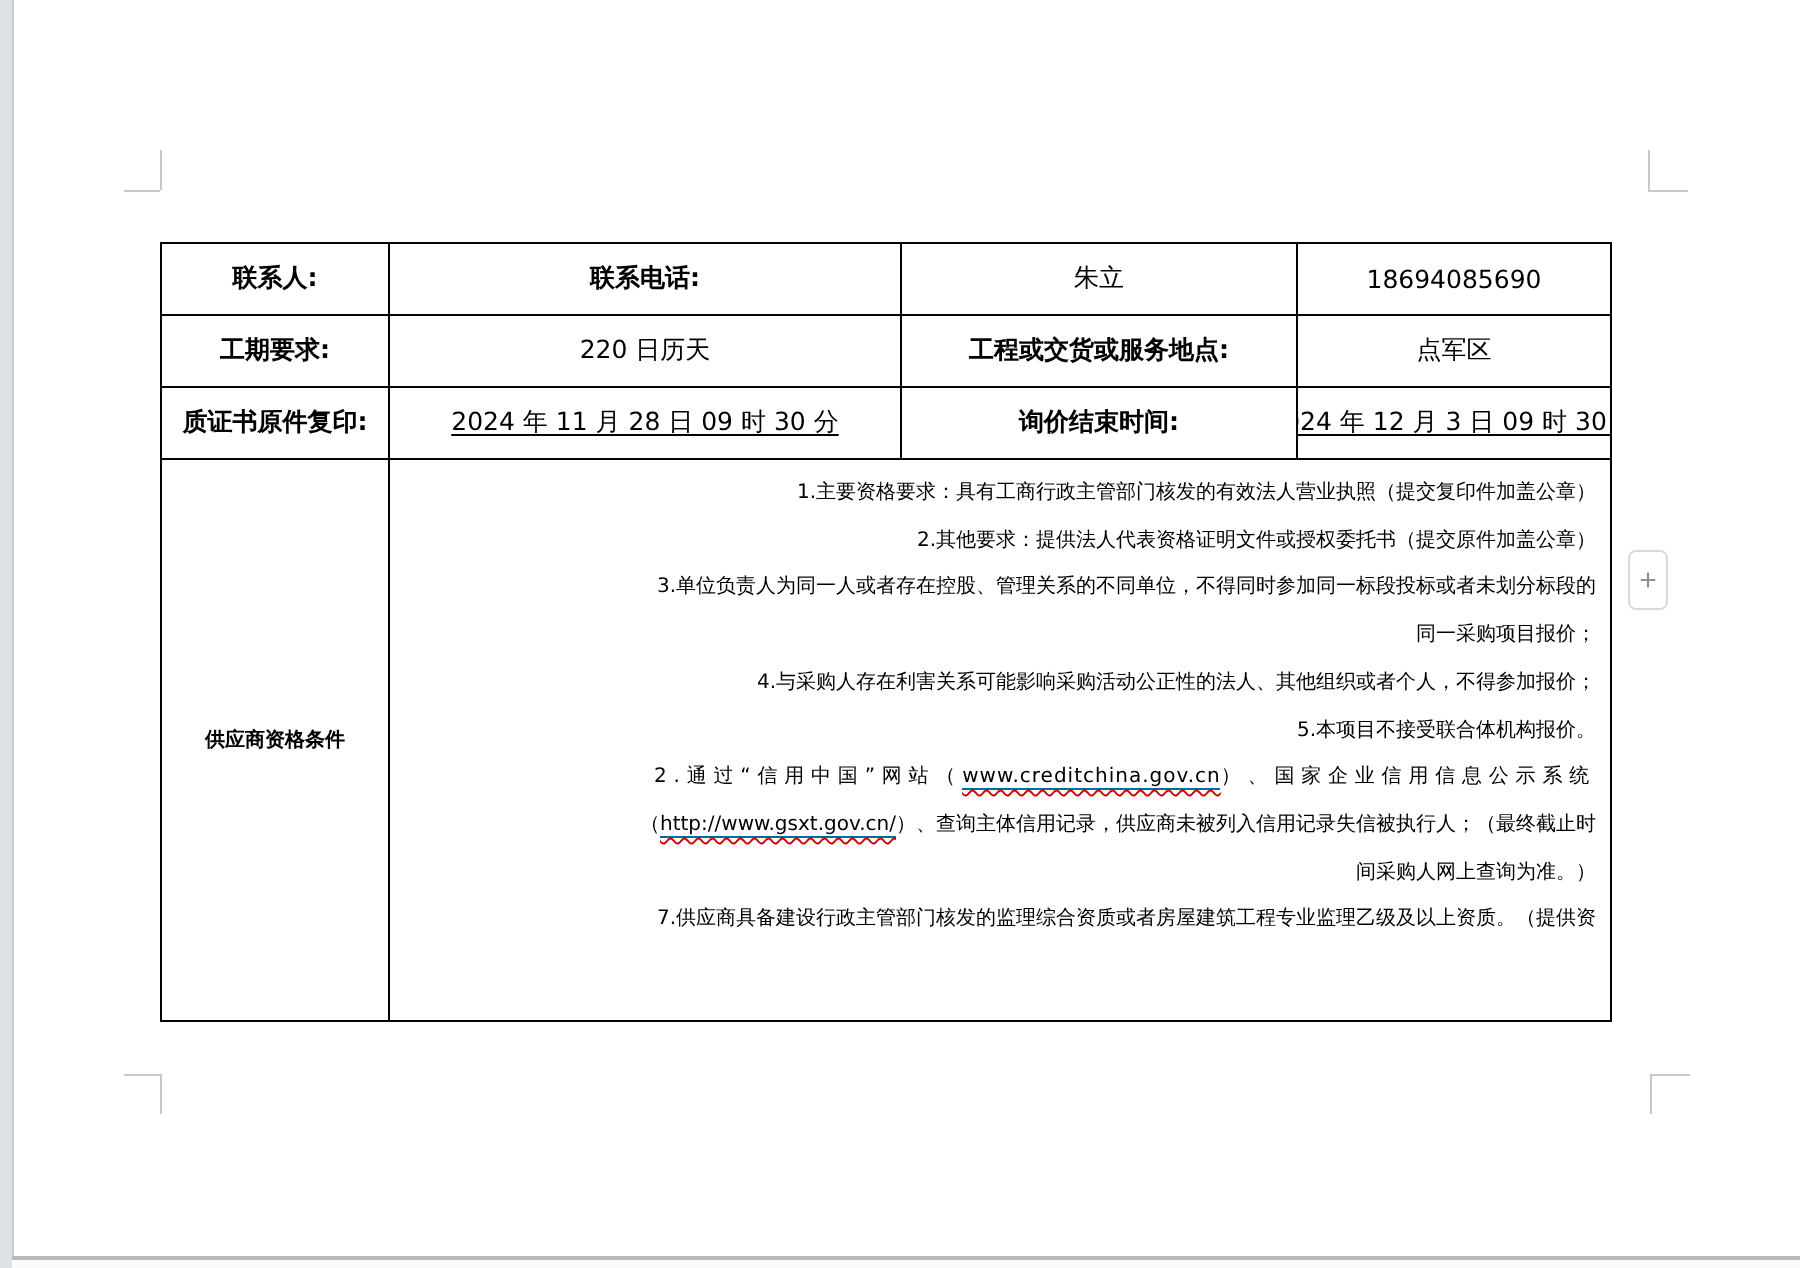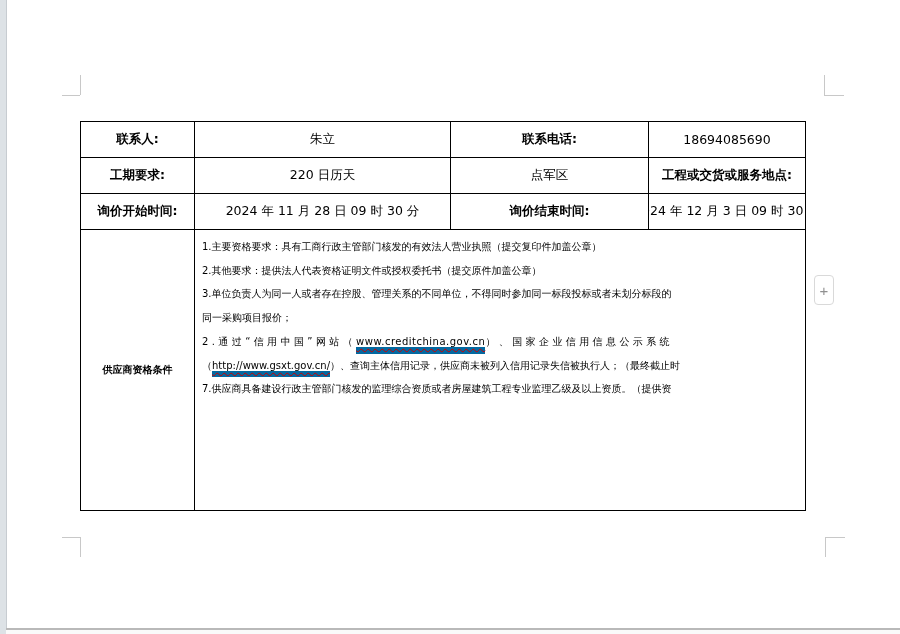--- a/index.html
+++ b/index.html
@@ -10,30 +10,30 @@
   .edge-bottom-line{position:absolute;left:6px;top:628px;width:894px;height:2px;background:#b9b9b9;}
   .edge-bottom-area{position:absolute;left:6px;top:630px;width:894px;height:4px;background:#fafafa;}
   
   .mark{position:absolute;background:#c8c8c8;}
   
   .doc-table{position:absolute;left:80px;top:97px;width:726px;height:390px;box-sizing:border-box;
              border:1.5px solid #000;display:flex;flex-direction:column;margin-top:24px;}
   .info-row{display:grid;grid-template-columns:114px 256px 198px 1fr;height:35px;border-bottom:1.5px solid #000;}
   .cell{display:flex;align-items:center;justify-content:center;box-sizing:border-box;
         border-right:1.5px solid #000;font-size:12.5px;overflow:hidden;white-space:nowrap;}
-  .cell:last-child{border-right:none;}
+  .cell:last-child{border-right:none;text-align:right;}
   .cell.lbl{font-weight:bold;}
-  .u{text-underline-offset:2px;}
+  .u{text-decoration:underline;text-underline-offset:2px;}
   .big-row{flex:1;display:grid;grid-template-columns:114px 1fr;}
   .big-label{font-weight:bold;font-size:10px;}
   .qual-content{display:block;padding:5px 7px 0 7px;justify-content:flex-start;align-items:flex-start;}
   .qline{display:block;font-size:10px;line-height:23.7px;white-space:nowrap;overflow:hidden;}
   .qline.justified{letter-spacing:3.4px;}
   .qline.justified .url{letter-spacing:0.5px;}
-  .url{border-bottom:7px solid #0369a1;text-decoration:underline wavy #cc0000;
+  .url{border-bottom:1px solid #0369a1;text-decoration:underline wavy #cc0000;
        text-decoration-thickness:1px;text-underline-offset:3px;}
   
   .plus-btn{position:absolute;left:814px;top:275px;width:20px;height:30px;background:#fff;
             border:1px solid #d9d9d9;border-radius:4px;display:flex;align-items:center;justify-content:center;
             cursor:pointer;padding:0;}
   .plus-btn span{color:#8f8f8f;font-size:15px;line-height:1;font-weight:400;}
 </style>
 </head>
 <body>
 
@@ -51,68 +51,71 @@
   <div class="mark" style="left:62px;top:537px;width:18px;height:1px;"></div>
   <div class="mark" style="left:825px;top:537px;width:1px;height:20px;"></div>
   <div class="mark" style="left:825px;top:537px;width:20px;height:1px;"></div>
 
   <div class="doc-table">
     <div id="info-rows">
         <div class="info-row">
           <div class="cell lbl">
             <span>联系人:</span>
           </div>
+          <div class="cell lbl">
+            <span>联系电话:</span>
+          </div>
           <div class="cell val">
             <span>朱立</span>
-          </div>
-          <div class="cell lbl">
-            <span>联系电话:</span>
           </div>
           <div class="cell val">
             <span>18694085690</span>
           </div>
         </div>
         <div class="info-row">
           <div class="cell lbl">
             <span>工期要求:</span>
           </div>
           <div class="cell val">
             <span>220 日历天</span>
           </div>
+          <div class="cell lbl">
+            <span>工程或交货或服务地点:</span>
+          </div>
           <div class="cell val">
             <span>点军区</span>
-          </div>
-          <div class="cell lbl">
-            <span>工程或交货或服务地点:</span>
           </div>
         </div>
         <div class="info-row">
           <div class="cell lbl">
-            <span>询价开始时间:</span>
+            <span>质证书原件复印:</span>
           </div>
           <div class="cell val">
             <span class="u">2024 年 11 月 28 日 09 时 30 分</span>
           </div>
           <div class="cell lbl">
             <span>询价结束时间:</span>
           </div>
           <div class="cell val">
             <span class="u">2024 年 12 月 3 日 09 时 30 分</span>
           </div>
         </div>
       </div>
     <div class="big-row">
       <div class="cell lbl big-label">供应商资格条件</div>
       <div class="cell qual-content" id="qual-content">
           <div class="qline"><span>1.主要资格要求：具有工商行政主管部门核发的有效法人营业执照（提交复印件加盖公章）</span></div>
           <div class="qline"><span>2.其他要求：提供法人代表资格证明文件或授权委托书（提交原件加盖公章）</span></div>
           <div class="qline"><span>3.单位负责人为同一人或者存在控股、管理关系的不同单位，不得同时参加同一标段投标或者未划分标段的</span></div>
           <div class="qline"><span>同一采购项目报价；</span></div>
+          <div class="qline"><span>4.与采购人存在利害关系可能影响采购活动公正性的法人、其他组织或者个人，不得参加报价；</span></div>
+          <div class="qline"><span>5.本项目不接受联合体机构报价。</span></div>
           <div class="qline justified"><span>2.通过“信用中国”网站（</span><span class="url">www.creditchina.gov.cn</span><span>）、国家企业信用信息公示系统</span></div>
           <div class="qline"><span>（</span><span class="url">http://www.gsxt.gov.cn/</span><span>）、查询主体信用记录，供应商未被列入信用记录失信被执行人；（最终截止时</span></div>
+          <div class="qline"><span>间采购人网上查询为准。）</span></div>
           <div class="qline"><span>7.供应商具备建设行政主管部门核发的监理综合资质或者房屋建筑工程专业监理乙级及以上资质。（提供资</span></div>
         </div>
     </div>
   </div>
 
   <button class="plus-btn">
     <span>+</span>
   </button>
 
 </div>

